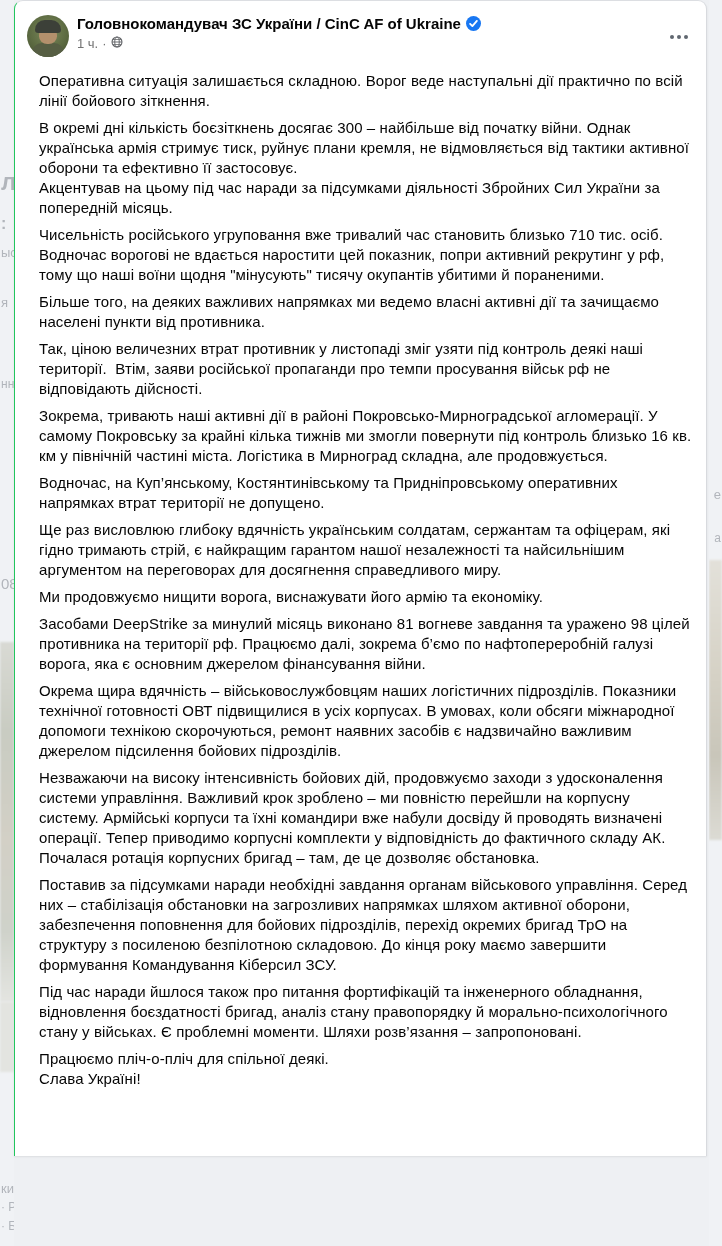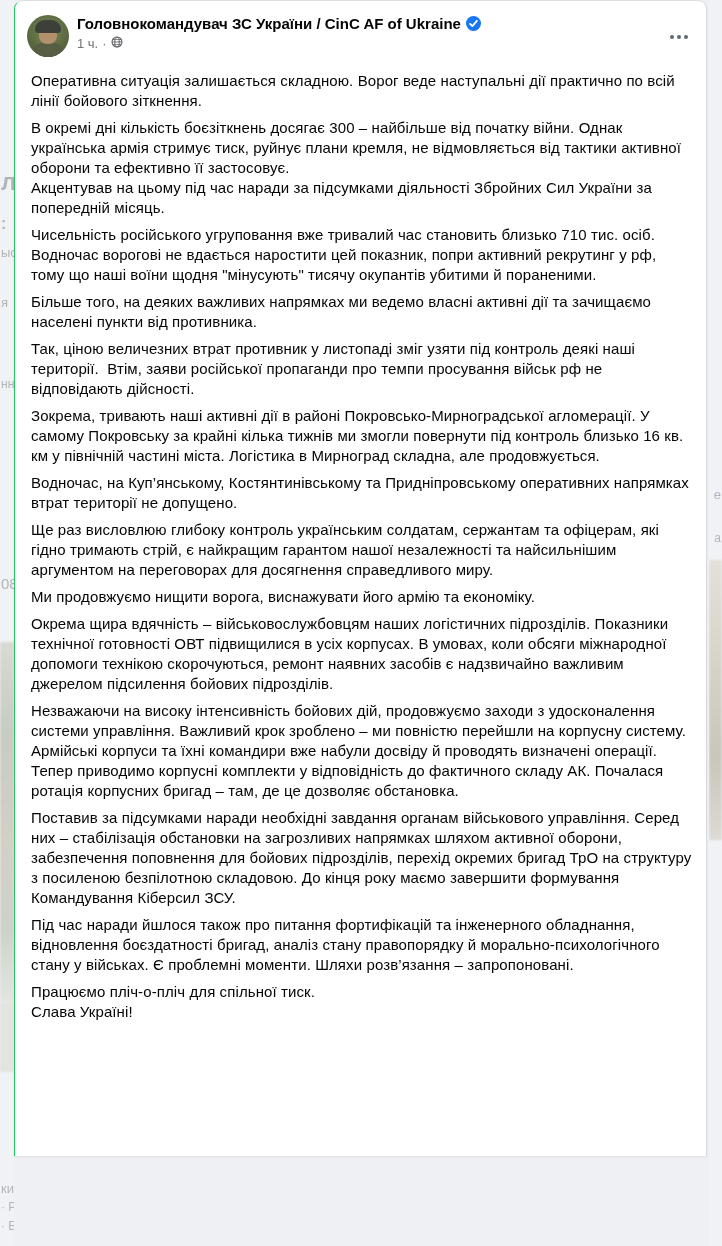--- a/index.html
+++ b/index.html
@@ -51,21 +51,21 @@
   .meta-row .time{cursor:pointer;}
   .globe{display:inline-block;}
   .more-btn{
     position:absolute;right:10px;top:22px;width:34px;height:28px;border:none;background:transparent;
     display:flex;align-items:center;justify-content:center;gap:3px;cursor:pointer;border-radius:6px;
   }
   .more-btn i{width:4px;height:4px;border-radius:50%;background:#606770;display:block;}
   
   .content{padding:4px 13px 14px 12px;}
   .para{
-    margin:0 0 7px 4px;font-size:15px;line-height:20px;color:#050505;
+    margin:0 0 7px 12px;font-size:15px;line-height:20px;color:#050505;
     white-space:pre-line;letter-spacing:.1px;
   }
   .para:last-child{margin-bottom:0;}
 </style>
 </head>
 <body>
 
 <div class="bg-strip left">
   <div class="bg-blob blob-left"></div>
   <div class="bg-blob blob-left2"></div>
@@ -127,23 +127,24 @@
 
   <div class="content">
       <p class="para">Оперативна ситуація залишається складною. Ворог веде наступальні дії практично по всій лінії бойового зіткнення.</p>
       <p class="para">В окремі дні кількість боєзіткнень досягає 300 – найбільше від початку війни. Однак українська армія стримує тиск, руйнує плани кремля, не відмовляється від тактики активної оборони та ефективно її застосовує.
 Акцентував на цьому під час наради за підсумками діяльності Збройних Сил України за попередній місяць.</p>
       <p class="para">Чисельність російського угруповання вже тривалий час становить близько 710 тис. осіб. Водночас ворогові не вдається наростити цей показник, попри активний рекрутинг у рф, тому що наші воїни щодня "мінусують" тисячу окупантів убитими й пораненими.</p>
       <p class="para">Більше того, на деяких важливих напрямках ми ведемо власні активні дії та зачищаємо населені пункти від противника.</p>
       <p class="para">Так, ціною величезних втрат противник у листопаді зміг узяти під контроль деякі наші території.&nbsp; Втім, заяви російської пропаганди про темпи просування військ рф не відповідають дійсності.</p>
       <p class="para">Зокрема, тривають наші активні дії в районі Покровсько-Мирноградської агломерації. У самому Покровську за крайні кілька тижнів ми змогли повернути під контроль близько 16 кв. км у північній частині міста. Логістика в Мирноград складна, але продовжується.</p>
       <p class="para">Водночас, на Куп’янському, Костянтинівському та Придніпровському оперативних напрямках втрат території не допущено.</p>
-      <p class="para">Ще раз висловлюю глибоку контроль українським солдатам, сержантам та офіцерам, які гідно тримають стрій, є найкращим гарантом нашої незалежності та найсильнішим аргументом на переговорах для досягнення справедливого миру.</p>
+      <p class="para">Ще раз висловлюю глибоку вдячність українським солдатам, сержантам та офіцерам, які гідно тримають стрій, є найкращим гарантом нашої незалежності та найсильнішим аргументом на переговорах для досягнення справедливого миру.</p>
       <p class="para">Ми продовжуємо нищити ворога, виснажувати його армію та економіку.</p>
+      <p class="para">Засобами DeepStrike за минулий місяць виконано 81 вогневе завдання та уражено 98 цілей противника на території рф. Працюємо далі, зокрема б’ємо по нафтопереробній галузі ворога, яка є основним джерелом фінансування війни.</p>
       <p class="para">Окрема щира вдячність – військовослужбовцям наших логістичних підрозділів. Показники технічної готовності ОВТ підвищилися в усіх корпусах. В умовах, коли обсяги міжнародної допомоги технікою скорочуються, ремонт наявних засобів є надзвичайно важливим джерелом підсилення бойових підрозділів.</p>
       <p class="para">Незважаючи на високу інтенсивність бойових дій, продовжуємо заходи з удосконалення системи управління. Важливий крок зроблено – ми повністю перейшли на корпусну систему. Армійські корпуси та їхні командири вже набули досвіду й проводять визначені операції. Тепер приводимо корпусні комплекти у відповідність до фактичного складу АК. Почалася ротація корпусних бригад – там, де це дозволяє обстановка.</p>
       <p class="para">Поставив за підсумками наради необхідні завдання органам військового управління. Серед них – стабілізація обстановки на загрозливих напрямках шляхом активної оборони, забезпечення поповнення для бойових підрозділів, перехід окремих бригад ТрО на структуру з посиленою безпілотною складовою. До кінця року маємо завершити формування Командування Кіберсил ЗСУ.</p>
       <p class="para">Під час наради йшлося також про питання фортифікацій та інженерного обладнання, відновлення боєздатності бригад, аналіз стану правопорядку й морально-психологічного стану у військах. Є проблемні моменти. Шляхи розв’язання – запропоновані.</p>
-      <p class="para">Працюємо пліч-о-пліч для спільної тиск.
+      <p class="para">Працюємо пліч-о-пліч для спільної деякі.
 Слава Україні!</p>
     </div>
 
 </div>
 
 </body></html>

